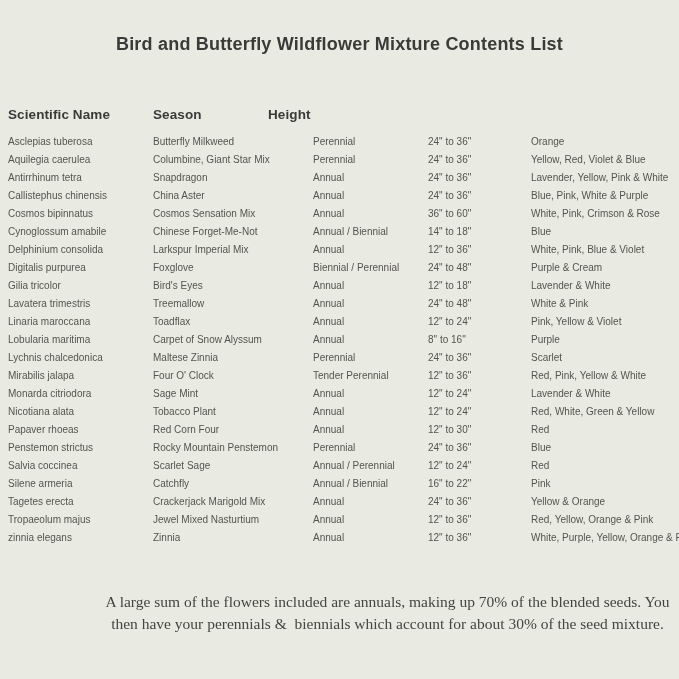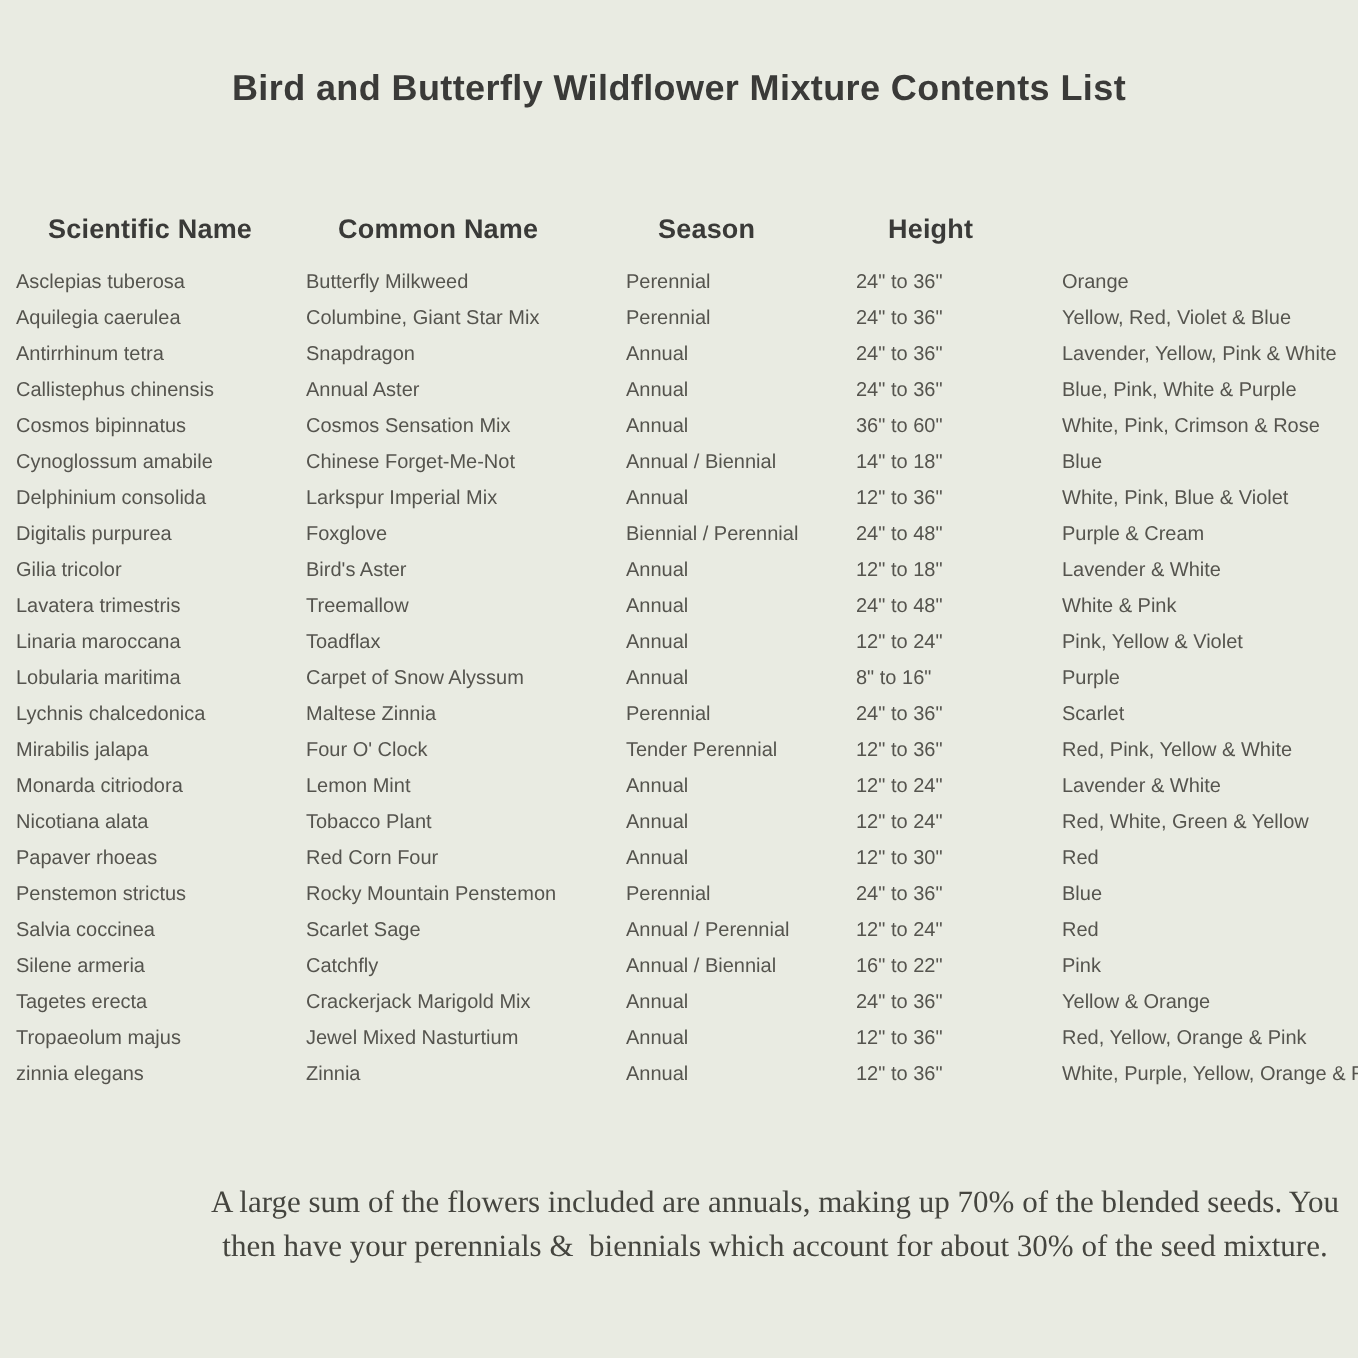--- a/index.html
+++ b/index.html
@@ -27,21 +27,21 @@
     top: 104px; left: 8px; right: 0;
   }
   .trow { display: flex; align-items: center; }
   .c { flex: 0 0 auto; padding-right: 6px; box-sizing: border-box; white-space: nowrap; overflow: hidden; }
   .c1 { width: 145px; }
   .c2 { width: 160px; }
   .c3 { width: 115px; }
   .c4 { width: 103px; }
   .c5 { flex: 1 1 auto; }
 
-  .header-row { height: 20px; margin-bottom: 8px; margin-left: 16px; }
+  .header-row { height: 20px; margin-bottom: 8px; }
   .header-row .c {
     font-size: 13.5px;
     font-weight: 700;
     color: #3a3a38;
     letter-spacing: 0.1px;
   }
 
   .body-row { height: 18px; }
   .body-row .c {
     font-size: 10px;
@@ -65,21 +65,20 @@
 </head>
 <body>
 
 <div class="page">
 
   <h1 class="page-title">Bird and Butterfly Wildflower Mixture Contents List</h1>
 
   <div class="table">
     <div class="trow header-row">
       <div class="c c1">Scientific Name</div>
-      <div class="c c2">Common Name</div>
       <div class="c c3">Season</div>
       <div class="c c4">Height</div>
     </div>
     <div id="table-body">
         <div class="trow body-row">
     <div class="c c1">Asclepias tuberosa</div>
     <div class="c c2">Butterfly Milkweed</div>
     <div class="c c3">Perennial</div>
     <div class="c c4">24" to 36"</div>
     <div class="c c5">Orange</div>
@@ -93,21 +92,21 @@
   </div>
         <div class="trow body-row">
     <div class="c c1">Antirrhinum tetra</div>
     <div class="c c2">Snapdragon</div>
     <div class="c c3">Annual</div>
     <div class="c c4">24" to 36"</div>
     <div class="c c5">Lavender, Yellow, Pink &amp; White</div>
   </div>
         <div class="trow body-row">
     <div class="c c1">Callistephus chinensis</div>
-    <div class="c c2">Annual Aster</div>
+    <div class="c c2">China Aster</div>
     <div class="c c3">Annual</div>
     <div class="c c4">24" to 36"</div>
     <div class="c c5">Blue, Pink, White &amp; Purple</div>
   </div>
         <div class="trow body-row">
     <div class="c c1">Cosmos bipinnatus</div>
     <div class="c c2">Cosmos Sensation Mix</div>
     <div class="c c3">Annual</div>
     <div class="c c4">36" to 60"</div>
     <div class="c c5">White, Pink, Crimson &amp; Rose</div>
@@ -128,21 +127,21 @@
   </div>
         <div class="trow body-row">
     <div class="c c1">Digitalis purpurea</div>
     <div class="c c2">Foxglove</div>
     <div class="c c3">Biennial / Perennial</div>
     <div class="c c4">24" to 48"</div>
     <div class="c c5">Purple &amp; Cream</div>
   </div>
         <div class="trow body-row">
     <div class="c c1">Gilia tricolor</div>
-    <div class="c c2">Bird's Aster</div>
+    <div class="c c2">Bird's Eyes</div>
     <div class="c c3">Annual</div>
     <div class="c c4">12" to 18"</div>
     <div class="c c5">Lavender &amp; White</div>
   </div>
         <div class="trow body-row">
     <div class="c c1">Lavatera trimestris</div>
     <div class="c c2">Treemallow</div>
     <div class="c c3">Annual</div>
     <div class="c c4">24" to 48"</div>
     <div class="c c5">White &amp; Pink</div>
@@ -170,21 +169,21 @@
   </div>
         <div class="trow body-row">
     <div class="c c1">Mirabilis jalapa</div>
     <div class="c c2">Four O' Clock</div>
     <div class="c c3">Tender Perennial</div>
     <div class="c c4">12" to 36"</div>
     <div class="c c5">Red, Pink, Yellow &amp; White</div>
   </div>
         <div class="trow body-row">
     <div class="c c1">Monarda citriodora</div>
-    <div class="c c2">Lemon Mint</div>
+    <div class="c c2">Sage Mint</div>
     <div class="c c3">Annual</div>
     <div class="c c4">12" to 24"</div>
     <div class="c c5">Lavender &amp; White</div>
   </div>
         <div class="trow body-row">
     <div class="c c1">Nicotiana alata</div>
     <div class="c c2">Tobacco Plant</div>
     <div class="c c3">Annual</div>
     <div class="c c4">12" to 24"</div>
     <div class="c c5">Red, White, Green &amp; Yellow</div>

